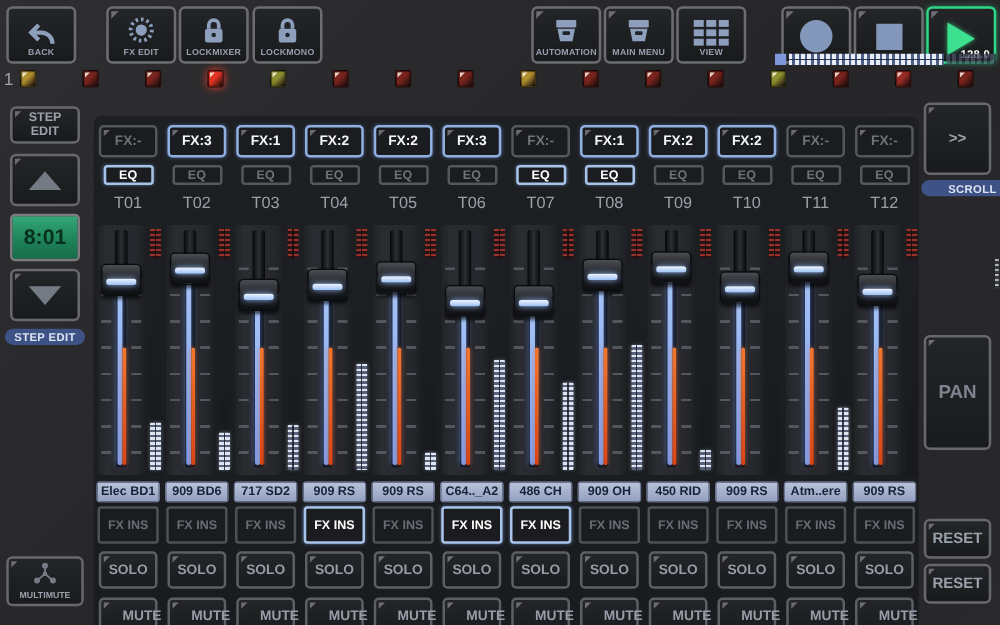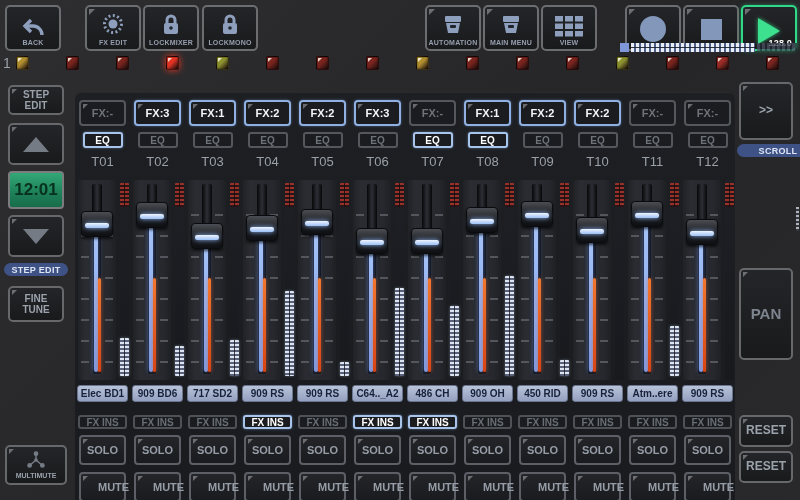--- a/index.html
+++ b/index.html
@@ -117,21 +117,21 @@
       repeating-linear-gradient(180deg,#a8342a 0 2px,#2a1416 2px 4px); }
   .meter { position:absolute; bottom:4px; left:0; right:0; border-radius:1px;
     background:
       linear-gradient(90deg, rgba(0,0,0,0) 0 4px, rgba(20,22,30,.8) 4px 5px, rgba(0,0,0,0) 5px),
       repeating-linear-gradient(180deg,#dde4f2 0 2px,#59627a 2px 4px);
     box-shadow:0 0 3px rgba(200,215,240,.4); }
 
   .pill { margin-top:5px; width:51px; height:17px; border-radius:3px; border:1px solid #6a7590;
     background:linear-gradient(#b9c3d9,#93a0c0); color:#17223a; font-size:10px; font-weight:bold;
     display:flex; align-items:center; justify-content:center; white-space:nowrap; overflow:hidden; }
-  .fxins { margin-top:13px; width:49px; height:14px; border-radius:3px;
+  .fxins { margin-top:3px; width:49px; height:30px; border-radius:3px;
     border:2px solid #4e5257; background:#1b1c1f; color:#686e75; font-size:10px; font-weight:bold; }
   .fxins.on { border-color:#a9c4ea; color:#ffffff; box-shadow:0 0 3px rgba(140,180,240,.5); }
   .solo, .mute { position:relative; width:47px; height:30px; border-radius:4px;
     border:2px solid #5c6066; background:linear-gradient(#242529,#1a1b1e);
     color:#969da7; font-size:11px; font-weight:bold; }
   .solo { margin-top:6px;text-align:center; } .mute { margin-top:7px;padding-left:17px; }
 </style>
 </head>
 <body>
 
@@ -254,31 +254,28 @@
   </div>
 
   <div class="left-side">
     <button class="side-btn fold sm-fold" style="top:7px; height:30px;">
       <span style="white-space:normal; width:44px;">STEP EDIT</span>
     </button>
     <button class="side-btn fold sm-fold" style="top:45px; height:42px;">
       <span class="arrow-up"></span>
     </button>
     <div class="lcd">
-      <span>12:01</span>
+      <span>8:01</span>
     </div>
     <button class="side-btn fold sm-fold" style="top:137px; height:42px;">
       <span class="arrow-down"></span>
     </button>
     <div class="blue-pill" style="top:185px;">
       <span>STEP EDIT</span>
     </div>
-    <button class="side-btn fold sm-fold" style="top:208px; height:36px;">
-      <span style="white-space:normal; width:40px;">FINE TUNE</span>
-    </button>
     <button class="side-btn fold sm-fold" style="top:367px; left:5px; width:62px; height:40px; font-size:7px;">
       <span>
         <svg width="22" height="20" viewBox="0 0 24 22">
             <g stroke="#767c86" stroke-width="1.6" fill="none">
               <line x1="12" y1="11" x2="12" y2="4"></line>
               <line x1="12" y1="11" x2="5" y2="17"></line>
               <line x1="12" y1="11" x2="19" y2="17"></line>
             </g>
             <g fill="#767c86">
               <circle cx="12" cy="4" r="2.6"></circle>

